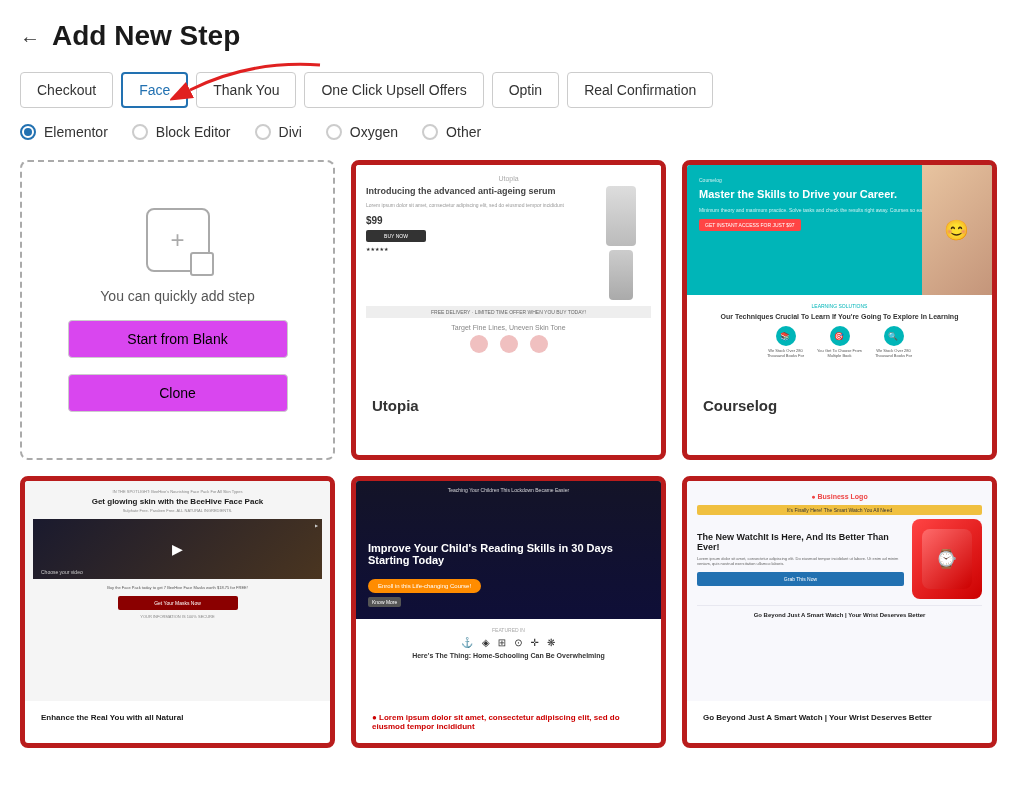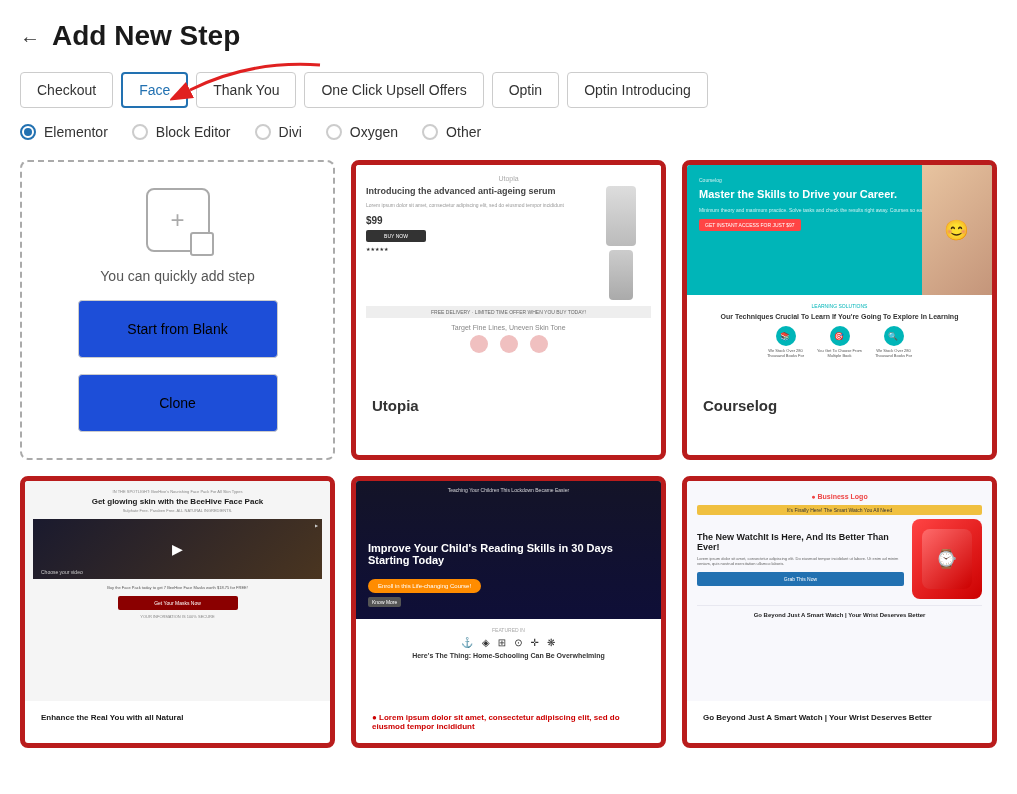--- a/index.html
+++ b/index.html
@@ -22,21 +22,21 @@
     .radio-circle.checked::after { content: ''; width: 8px; height: 8px; border-radius: 50%; background: #2271b1; }
 
     .templates-grid { display: grid; grid-template-columns: 1fr 1fr 1fr; gap: 16px; }
 
     .template-card { border: 5px solid #b91c1c; border-radius: 8px; overflow: hidden; cursor: pointer; background: #fff; }
 
     .blank-card { border: 2px dashed #aaa; border-radius: 8px; padding: 20px; display: flex; flex-direction: column; align-items: center; justify-content: center; gap: 16px; min-height: 300px; cursor: pointer; }
     .blank-icon { width: 64px; height: 64px; border: 2px solid #aaa; border-radius: 8px; display: flex; align-items: center; justify-content: center; color: #aaa; font-size: 28px; position: relative; }
     .blank-icon::after { content: ''; position: absolute; bottom: -6px; right: -6px; width: 20px; height: 20px; background: #fff; border: 2px solid #aaa; border-radius: 3px; }
     .blank-text { font-size: 14px; color: #555; text-align: center; }
-    .blank-btn { width: 200px; padding: 20px; border: 1px solid #ccc; border-radius: 4px; background: #1d4ed8; font-size: 14px; cursor: pointer; text-align: center; }
+    .blank-btn { width: 220px; padding: 10px; border: 1px solid #ccc; border-radius: 4px; background: #d946ef; font-size: 14px; cursor: pointer; text-align: center; }
 
     .template-preview { width: 100%; height: 220px; overflow: hidden; position: relative; }
     .template-info { padding: 12px 16px; font-weight: 600; font-size: 15px; }
 
     
     .utopia-preview { background: #fff; padding: 8px; font-size: 5px; }
 
     
     .courselog-top { background: #00b5b8; padding: 12px; color: #fff; height: 130px; position: relative; }
     .courselog-badge { font-size: 5px; opacity: 0.8; margin-bottom: 4px; }
@@ -105,21 +105,21 @@
     <span class="back-arrow">←</span>
     <h1 class="page-title">Add New Step</h1>
   </div>
 
   <div class="tabs-row" id="tabs-container">
       <button class="tab-btn">Checkout</button>
       <button class="tab-btn active">Face</button>
       <button class="tab-btn">Thank You</button>
       <button class="tab-btn">One Click Upsell Offers</button>
       <button class="tab-btn">Optin</button>
-      <button class="tab-btn">Optin Introducing</button>
+      <button class="tab-btn">Real Confirmation</button>
     </div>
 
   <div class="radio-row" id="radio-container">
       <label class="radio-option">
         <div class="radio-circle checked"></div>
         <span>Elementor</span>
       </label>
       <label class="radio-option">
         <div class="radio-circle"></div>
         <span>Block Editor</span>

